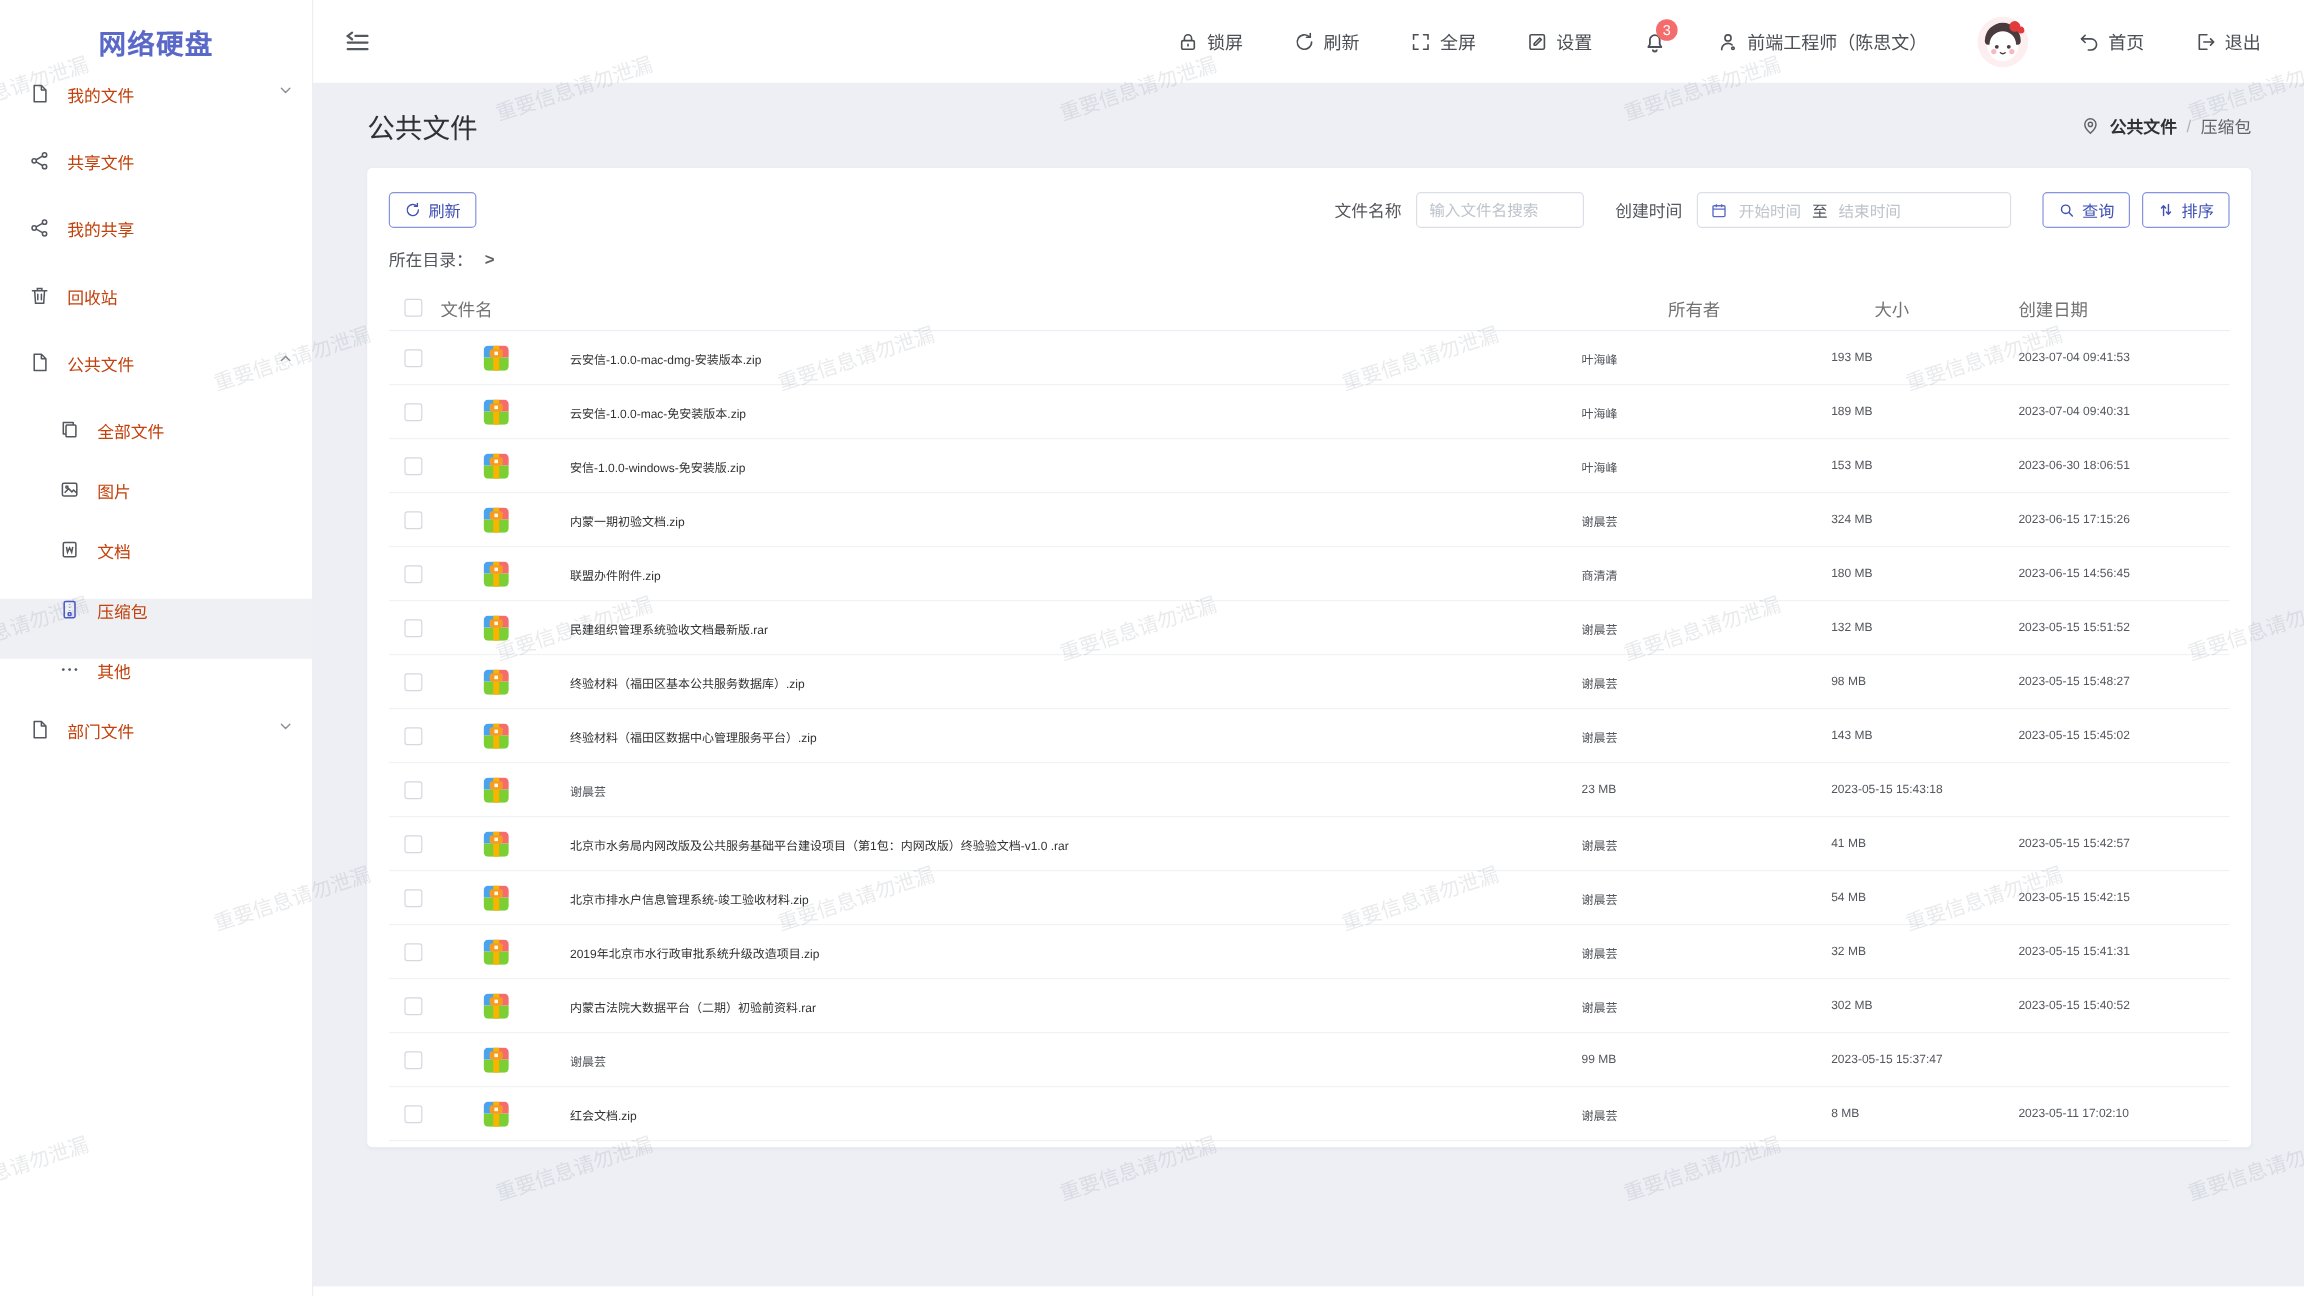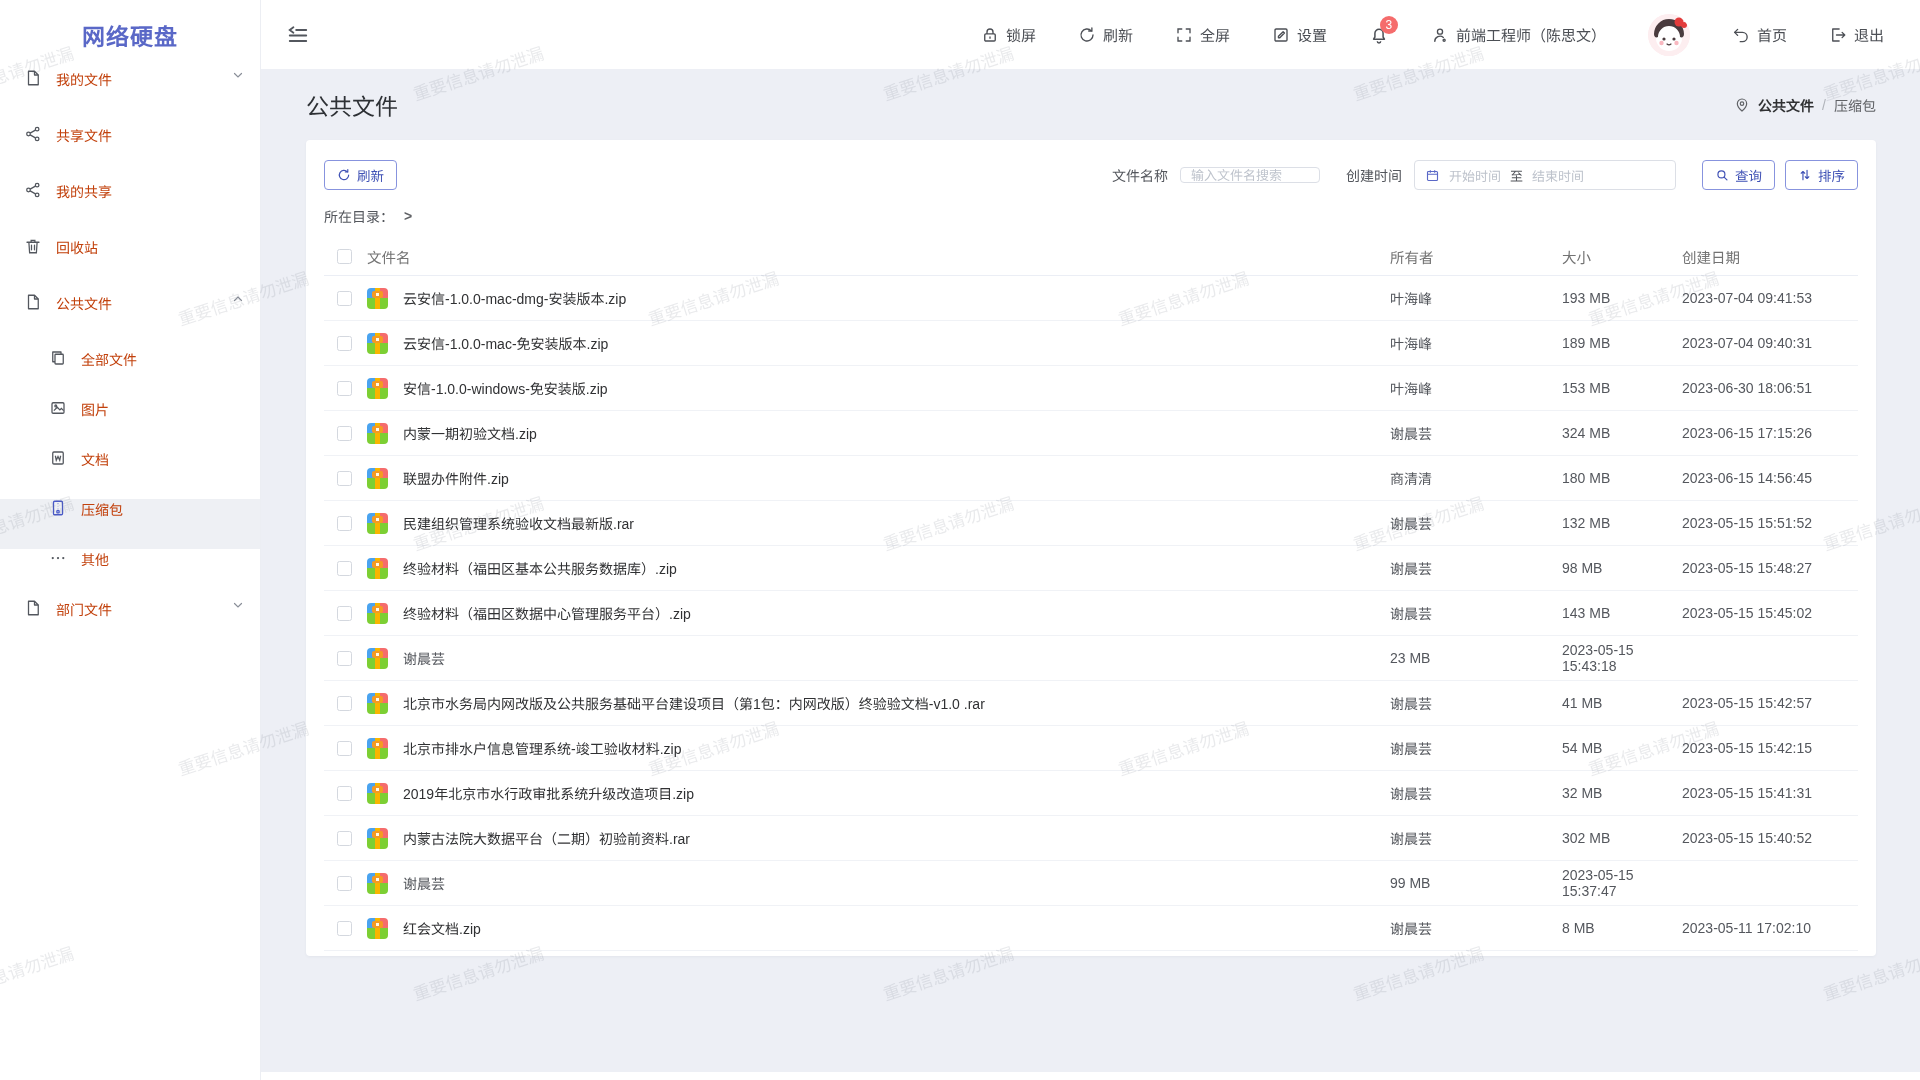--- a/index.html
+++ b/index.html
@@ -54,42 +54,42 @@
   .card { position:absolute; left:45px; top:71px; width:1570px; height:816px;
     background:#fff; border-radius:4px; box-shadow:0 1px 3px rgba(40,50,80,.05); padding:20px 18px 0 18px; }
 
   .toolbar { display:flex; align-items:center; height:30px; }
   .btn { height:30px; display:inline-flex; align-items:center; gap:6px; padding:0 12px;
     border:1px solid #8793de; border-radius:4px; background:#fff; color:#3f51b5;
     font-size:13.5px; cursor:pointer; }
   .btn .bicon { width:14px; height:14px; }
   .filters { margin-left:auto; display:flex; align-items:center; gap:10px; }
   .f-label { color:#54575d; font-size:14px; margin-right:2px; }
-  .f-input { width:140px; height:16px; border:1px solid #dcdfe6; border-radius:4px;
+  .f-input { width:140px; height:30px; border:1px solid #dcdfe6; border-radius:4px;
     padding:0 10px; font-size:13px; color:#404040; outline:none;
     font-family:"Liberation Sans","DejaVu Sans",sans-serif; }
   .f-input::placeholder { color:#bec3cc; }
   .daterange { width:262px; height:30px; border:1px solid #dcdfe6; border-radius:4px;
     display:flex; align-items:center; padding:0 10px; gap:9px; cursor:pointer; background:#fff; }
   .daterange .cicon { width:15px; height:15px; color:#5a68c7; }
   .daterange .ph { color:#bec3cc; font-size:13px; }
   .daterange .to { color:#54575d; font-size:13px; }
   .gap18 { width:6px; }
 
   .dir-row { margin-top:16px; display:flex; align-items:center; gap:10px;
     color:#54575d; font-size:14px; height:20px; }
   .dir-row .gt { font-weight:700; color:#606266; }
 
   
   .thead { margin-top:12px; display:grid; grid-template-columns:30px 1fr 172px 120px 176px;
     align-items:center; height:38px; border-bottom:1px solid #ebeef5;
     color:#737373; font-size:14.5px; padding-left:13px; }
   .trow { display:grid; grid-template-columns:30px 36px 1fr 172px 120px 176px;
     align-items:center; height:45px; border-bottom:1px solid #f0f2f6;
-    font-size:14px; padding-left:13px; }
+    font-size:10px; padding-left:13px;gap:36px; }
   .trow .fname { color:#303133; padding-right:20px; white-space:nowrap; overflow:hidden;
     text-overflow:ellipsis; cursor:pointer; }
   .trow .fowner,.trow .fsize,.trow .fdate { color:#54575d; }
   .cb { width:15px; height:15px; border:1px solid #d4d8df; border-radius:2.5px;
     background:#fff; cursor:pointer; }
 
   
   .zipicon { width:21px; height:21px; border-radius:4px; overflow:hidden; position:relative; }
   .zipicon .tl { position:absolute; left:0; top:0; width:50%; height:50%; background:#4aa3ef; }
   .zipicon .tr { position:absolute; right:0; top:0; width:50%; height:50%; background:#f56c6c; }

